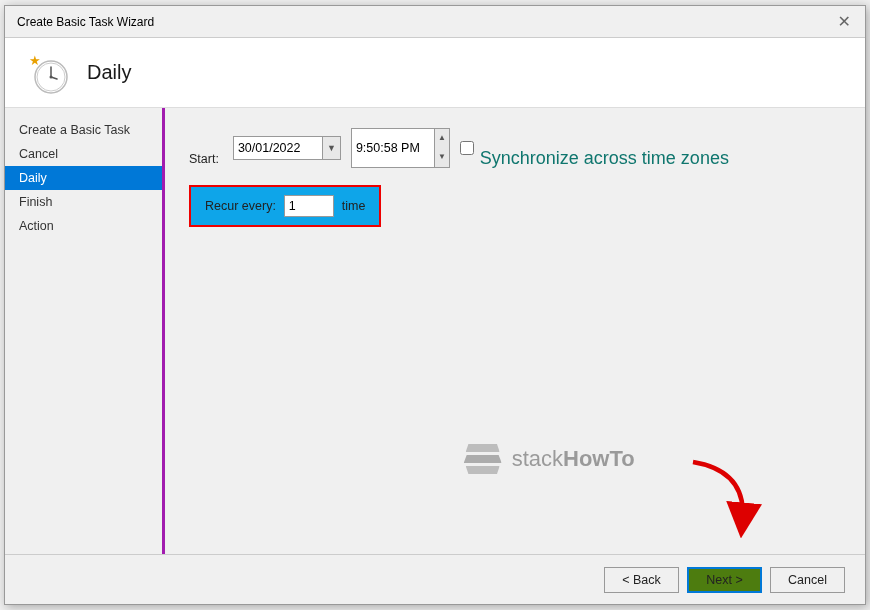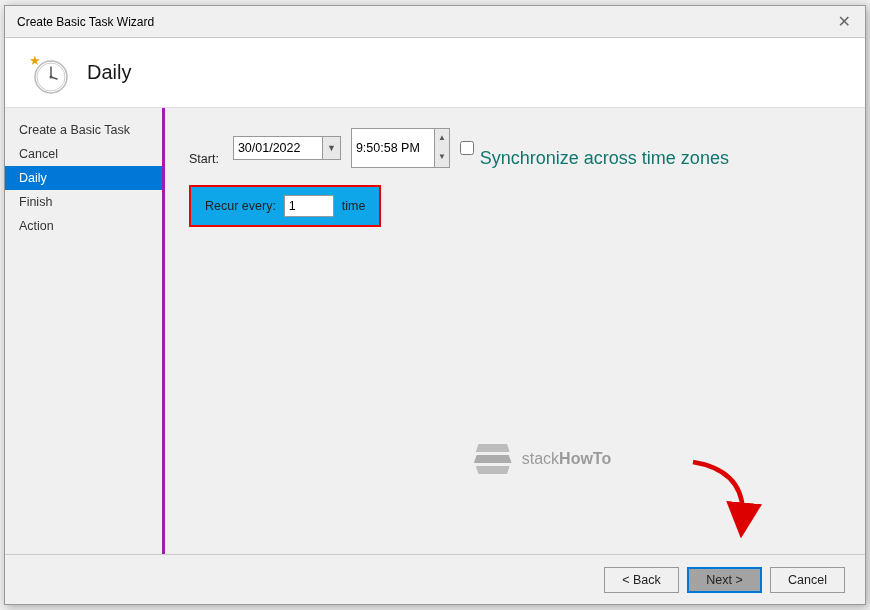--- a/index.html
+++ b/index.html
@@ -232,21 +232,21 @@
     .wm-layer {
       width: 38px;
       height: 8px;
       background: #555;
       clip-path: polygon(8% 0%, 92% 0%, 100% 100%, 0% 100%);
     }
     .wm-layer:nth-child(1) { width: 34px; opacity: 0.6; }
     .wm-layer:nth-child(2) { width: 38px; opacity: 0.8; }
     .wm-layer:nth-child(3) { width: 34px; opacity: 0.6; clip-path: polygon(0% 0%, 100% 0%, 92% 100%, 8% 100%); }
     .wm-text {
-      font-size: 16px;
+      font-size: 22px;
       font-weight: 400;
       color: #555;
     }
     .wm-text strong { font-weight: 700; }
 
     .footer {
       border-top: 1px solid #ccc;
       background: #f0f0f0;
       padding: 24px 20px;
       display: flex;
@@ -260,21 +260,21 @@
       min-width: 75px;
       height: 26px;
       padding: 0 14px;
       font-size: 12.5px;
       border: 1px solid #999;
       background: #f0f0f0;
       cursor: pointer;
       color: #222;
     }
     .footer-btn.primary {
-      background: #a3a3a3;
+      background: #4d7c0f;
       border-color: #0078d7;
       border-width: 2px;
       font-weight: 500;
     }
 
     
     .arrow-annotation {
       position: absolute;
       right: 100px;
       bottom: 58px;

